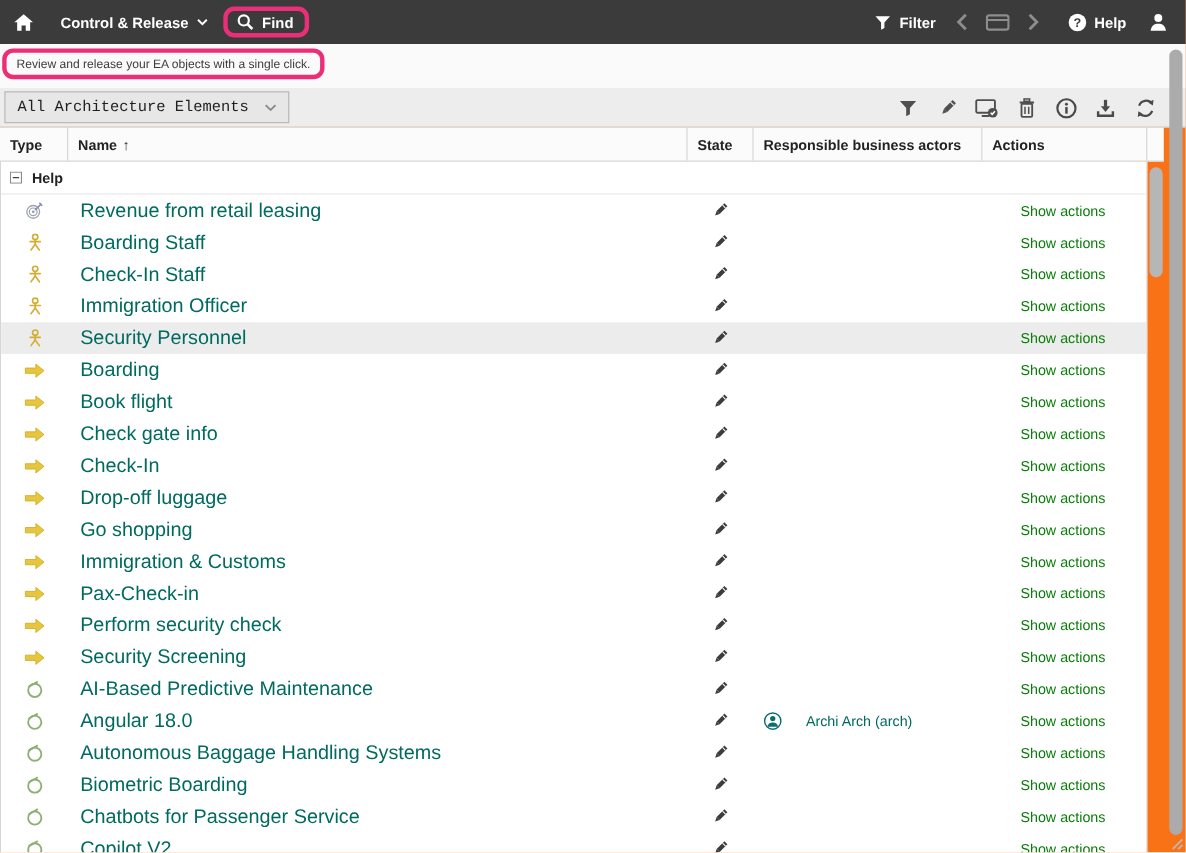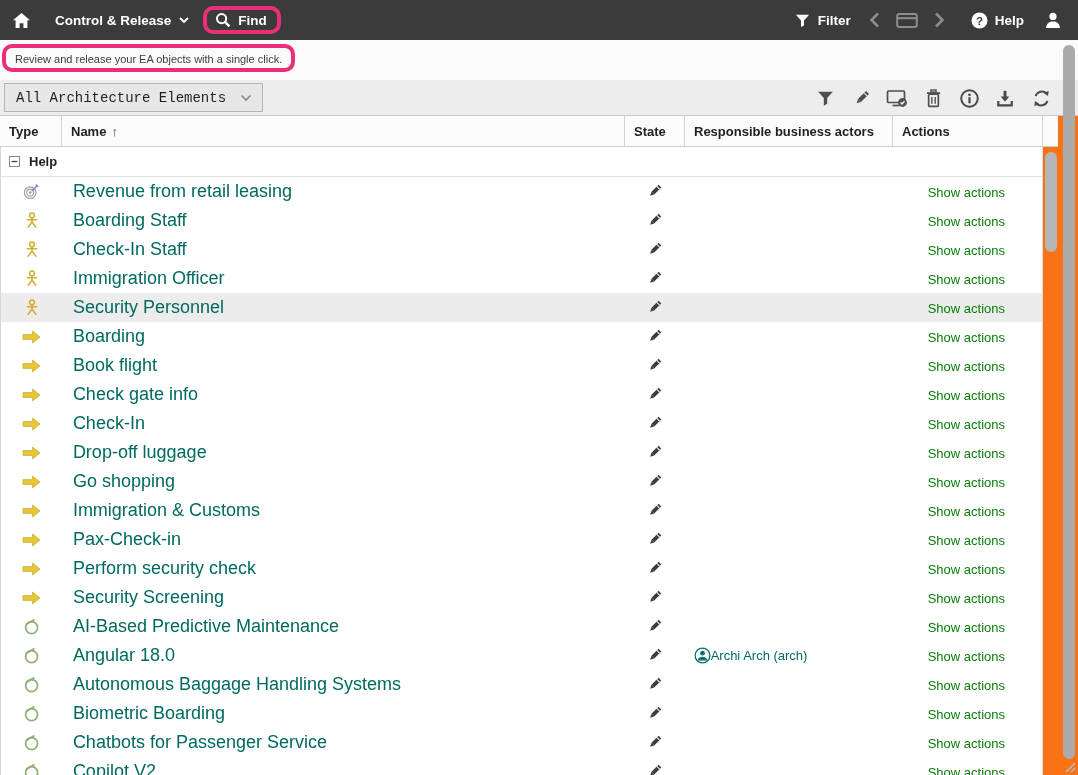--- a/index.html
+++ b/index.html
@@ -62,21 +62,21 @@
   .group-row { height:30px; display:flex; align-items:center;
     border-bottom:1px solid #e2e2e2; background:#fff; cursor:pointer; }
   .group-row .gr-toggle { margin-left:8px; }
   .group-row .gr-label { margin-left:9px; font-size:13px; font-weight:bold; color:#222; }
   .row { height:29px; display:flex; align-items:center; background:#fff; }
   .row.selected { background:#ececec; }
   .c-type { width:62px; display:flex; justify-content:center; }
   .c-name { width:563px; padding-left:10px; }
   .name-link { font-size:18px; color:#006a60; cursor:pointer; }
   .c-state { width:60px; display:flex; justify-content:center; }
-  .c-resp { width:208px; display:flex; align-items:center; gap:0; padding-left:9px; }
+  .c-resp { width:208px; display:flex; align-items:center; gap:22px; padding-left:9px; }
   .resp-text { font-size:13px; color:#006a60; }
   .c-actions { width:150px; text-align:right; padding-right:37px; }
   .actions-link { font-size:13px; color:#0a7d0a; cursor:pointer; }
 
   
   .inner-scroll-thumb { position:absolute; left:1045px; top:152px; width:12px;
     height:100px; background:#b6b6b6; border-radius:6px; }
   .outer-scroll-thumb { position:absolute; left:1063px; top:45px; width:12px;
     height:714px; background:#ababab; border-radius:6px; }
   .resize-grip { position:absolute; left:1062px; top:760px; }

